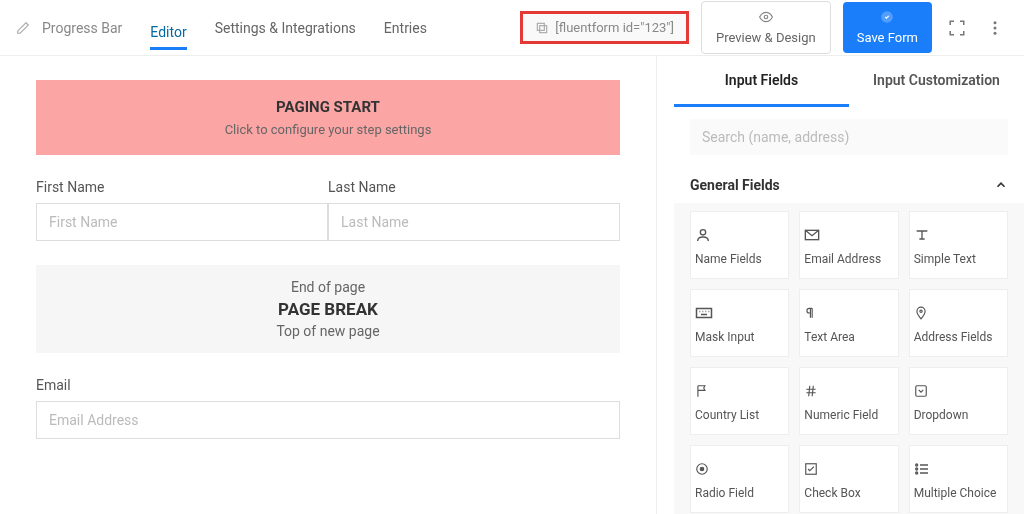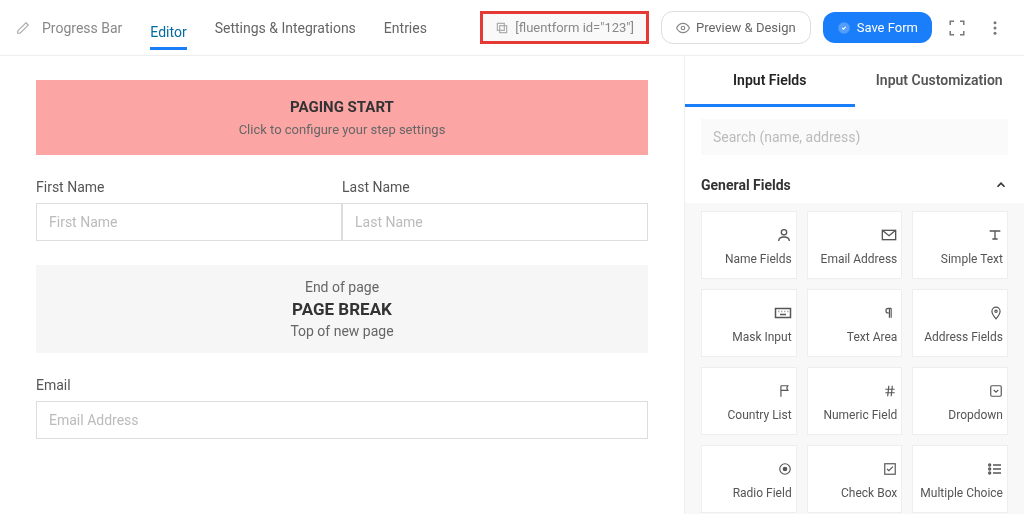--- a/index.html
+++ b/index.html
@@ -6,51 +6,51 @@
 body { width: 1024px; height: 514px; background: #fff; overflow: hidden; }
 
 
 .header { display: flex; align-items: center; height: 56px; padding: 0 16px; border-bottom: 1px solid #eee; }
 .tabs { display: flex; gap: 28px; align-items: center; }
 .tab { font-size: 14px; color: #666; cursor: pointer; padding: 18px 0; display: flex; align-items: center; gap: 12px; text-align: center; }
 .tab.disabled { color: #888; }
 .tab.active { color: #0369a1; font-weight: 400; border-bottom: 3px solid #1a7efb; padding-bottom: 7px; }
 .header-right { margin-left: auto; display: flex; align-items: center; gap: 12px; }
 .shortcode-box { display: flex; align-items: center; gap: 6px; background: #f9f9f9; border: 3px solid #e53935; padding: 6px 12px; font-size: 13px; color: #888; font-family: monospace; }
-.btn { display: inline-flex; align-items: center; gap: 6px; padding: 8px 14px; border-radius: 12px; font-size: 13px; cursor: pointer; border: 1px solid #ddd; background: #fff; color: #666; }
+.btn { display: inline-flex; align-items: center; gap: 6px; padding: 8px 14px; border-radius: 4px; font-size: 13px; cursor: pointer; border: 1px solid #ddd; background: #fff; color: #666; flex-direction: column; }
 .btn-primary { background: #1a7efb; color: #fff; border: none; }
 .icon-btn { color: #777; cursor: pointer; padding: 4px; }
 
 .main { display: flex; height: calc(514px - 56px); }
 
 
 .canvas { flex: 1; padding: 24px 36px; overflow-y: auto; }
 .paging-start { background: #fca5a5; padding: 18px; text-align: center; margin-bottom: 24px; }
 .paging-start h3 { font-size: 15px; font-weight: 700; color: #333; margin-bottom: 6px; }
 .paging-start p { font-size: 13px; color: #666; }
 .field-row { display: flex; margin-bottom: 24px; }
 .field { flex: 1; }
 .field-label { font-size: 14px; color: #555; margin-bottom: 8px; display: block; }
 .field-input { width: 100%; padding: 10px 12px; border: 1px solid #ddd; font-size: 14px; color: #333; }
 .field-input::placeholder { color: #bbb; }
 .page-break { background: #f6f6f6; padding: 14px; text-align: center; margin-bottom: 24px; }
 .page-break .sm { font-size: 14px; color: #666; }
 .page-break h3 { font-size: 17px; font-weight: 700; color: #333; margin: 4px 0; }
 
 
-.sidebar { width: 340px; border-left: 1px solid #eee; background: #fff; display: flex; flex-direction: column; }
+.sidebar { width: 368px; border-left: 1px solid #eee; background: #fff; display: flex; flex-direction: column; padding-left: 17px; }
 .side-tabs { display: flex; }
 .side-tab { flex: 1; text-align: center; padding: 16px 0; font-size: 14px; font-weight: 600; color: #555; cursor: pointer; }
 .side-tab.active { color: #222; border-bottom: 3px solid #1a7efb; }
 .search-box { padding: 12px 16px; }
 .search-input { width: 100%; padding: 10px 12px; border: none; background: #fafafa; font-size: 14px; }
 .search-input::placeholder { color: #bbb; }
 .section-header { display: flex; justify-content: space-between; align-items: center; padding: 10px 16px; font-size: 14px; font-weight: 700; color: #333; cursor: pointer; }
 .fields-grid { display: grid; grid-template-columns: repeat(3, 1fr); gap: 10px; padding: 8px 16px 16px; background: #f8f8f8; }
-.field-card { background: #fff; border: 1px solid #eee; padding: 12px 4px 10px; text-align: center; cursor: pointer; display: flex; flex-direction: column; align-items: flex-end; justify-content: center; gap: 8px; height: 68px; }
+.field-card { background: #fff; border: 1px solid #eee; padding: 12px 4px 10px; text-align: center; cursor: pointer; display: flex; flex-direction: column; align-items: flex-start; justify-content: center; gap: 8px; height: 68px; }
 .field-card .fc-icon { color: #555; height: 18px; display: flex; align-items: center; }
 .field-card .fc-label { font-size: 12px; color: #555; }
 
 svg { display: block; }
 </style>
 </head>
 <body>
 
 <div class="header">
   <div class="tabs">

